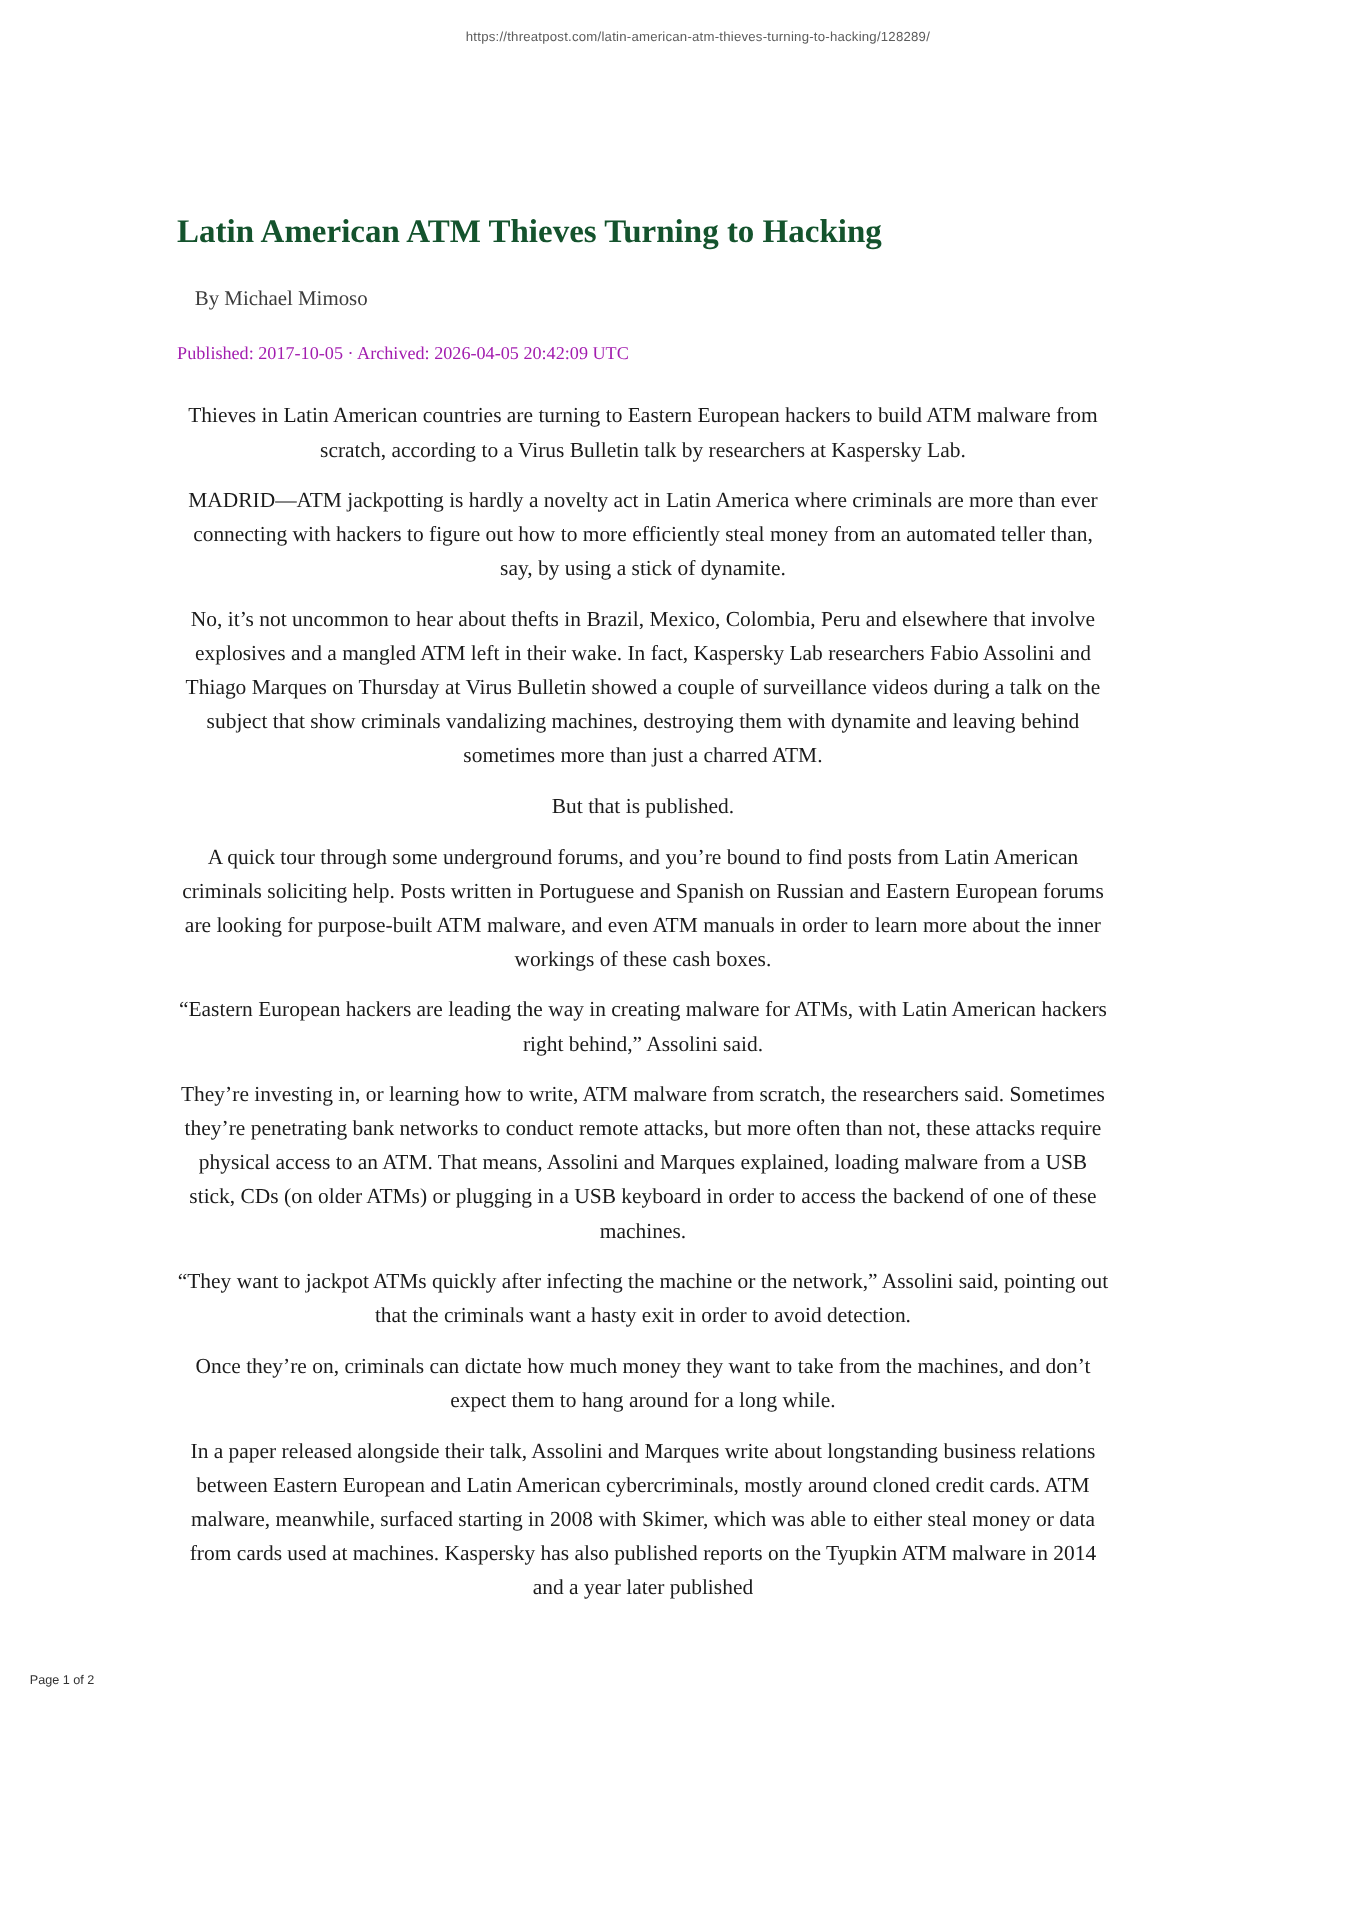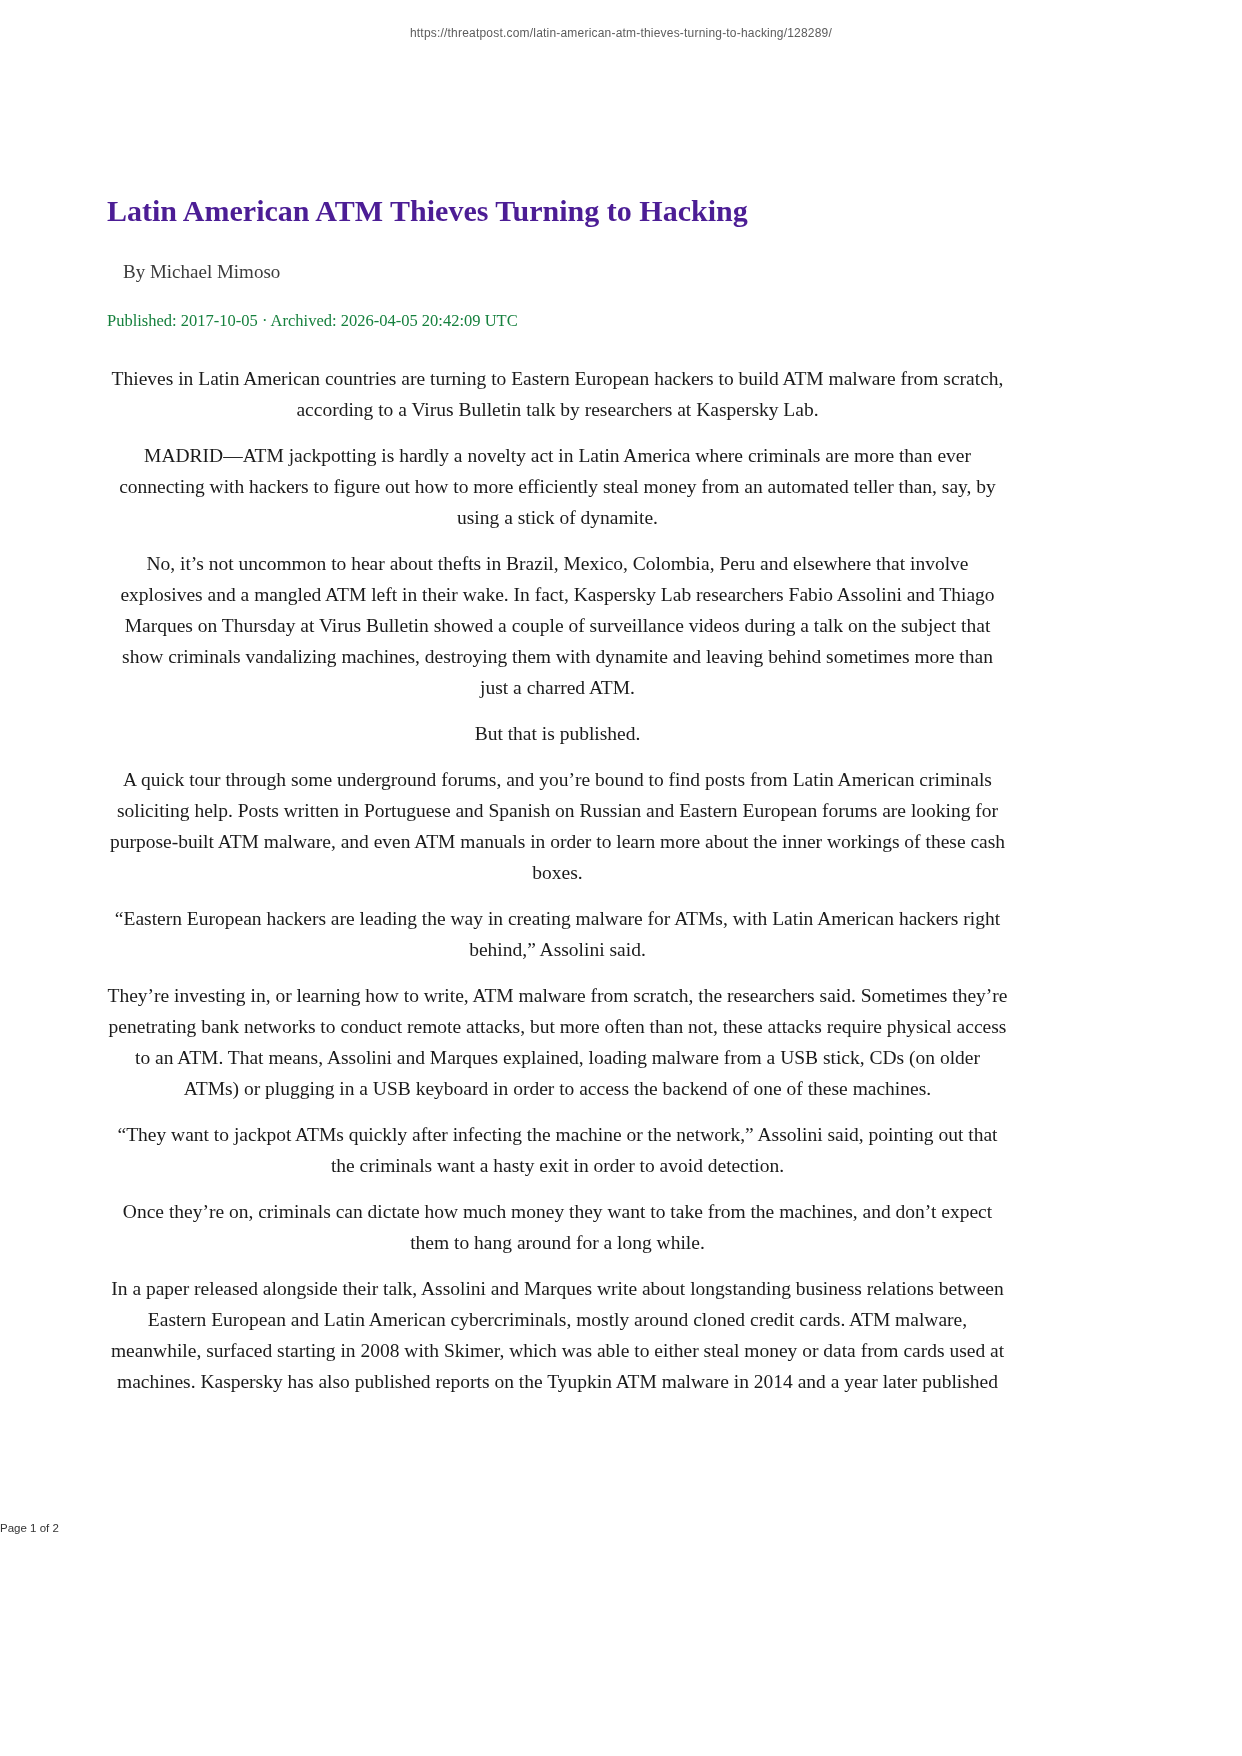--- a/index.html
+++ b/index.html
@@ -1,15 +1,15 @@
 <!DOCTYPE html>
 <html><head>
 <meta charset="utf-8">
 <style>
-  * { box-sizing: border-box; }
+  * { box-sizing: border-box; padding-left: 27px; }
   html, body {
     margin: 0;
     padding: 0;
     background: #ffffff;
   }
   body {
     width: 1242px;
     height: 1756px;
     position: relative;
     font-family: "Liberation Serif", serif;
@@ -30,32 +30,32 @@
     position: absolute;
     top: 193px;
     left: 107px;
     width: 901px;
   }
   h1.article-title {
     margin: 0 0 32px 0;
     font-size: 30px;
     line-height: 1.2;
     font-weight: bold;
-    color: #4c1d95;
+    color: #14532d;
     font-family: "Liberation Serif", serif;
   }
   .byline {
     margin: 0 0 28px 16px;
     font-size: 19px;
     color: #3c3c3c;
   }
   .meta {
     margin: 0 0 32px 0;
     font-size: 16.5px;
-    color: #15803d;
+    color: #a21caf;
   }
   p.body-para {
     margin: 0 0 15px 0;
     font-size: 19.5px;
     line-height: 31px;
     color: #1b1b1b;
     text-align: center;
   }
   .print-footer {
     position: absolute;

